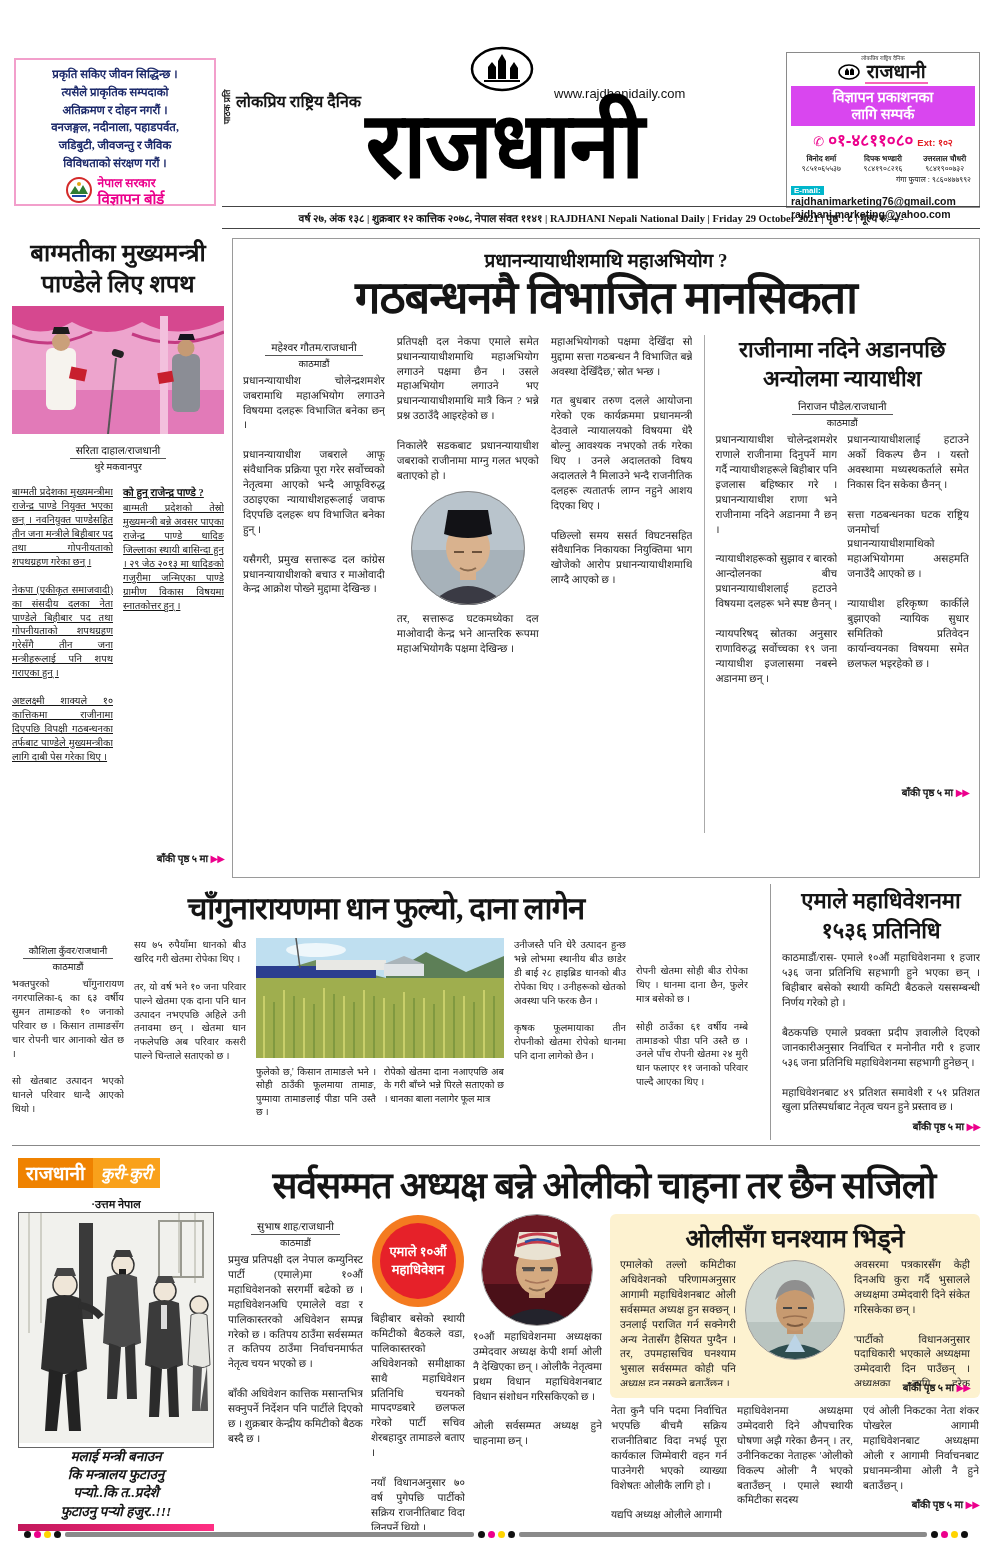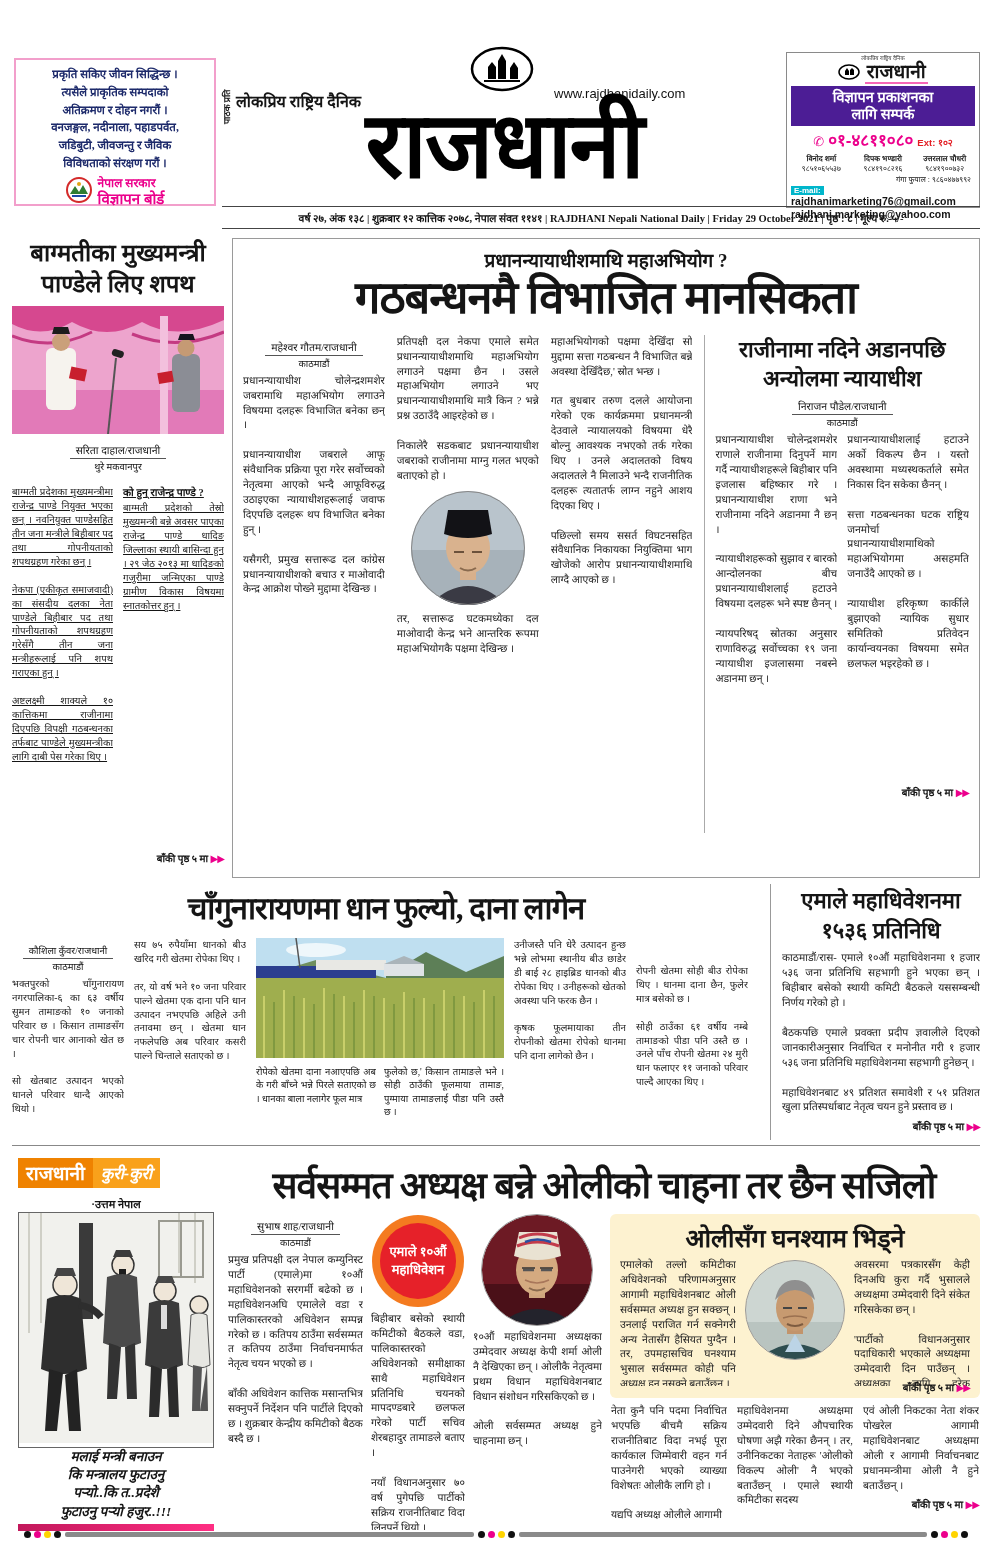--- a/index.html
+++ b/index.html
@@ -25,21 +25,21 @@
   .reader-copy { left:-2px; top:78px; font-size:9px; font-weight:bold; transform:rotate(-90deg); transform-origin:left top; }
   .tagline { left:14px; top:44px; font-size:16px; font-weight:bold; }
   .mast-logo { left:248px; top:0px; }
   .mast-url { left:332px; top:40px; font-size:13px; font-family:"Liberation Sans",sans-serif; color:#111; }
   .mast-title { left:6px; top:52px; width:552px; font-size:92px; font-weight:bold; line-height:1.05; text-align:center; letter-spacing:-2px; color:#000; }
 
   .ad-right { left:786px; top:52px; width:194px; height:156px; border:1px solid #8a8a8a; padding:3px 4px; font-family:"Liberation Sans",sans-serif; }
   .ar-brandrow { text-align:center; line-height:1; }
   .ar-micro { font-size:5.5px; color:#333; }
   .ar-brand { font-size:19px; font-weight:bold; font-family:"Liberation Serif",serif; border-bottom:2px solid #f767b7; display:inline-block; padding:0 2px 1px; }
-  .ar-gray { background:#4c1d95; color:#fff; font-weight:bold; font-size:14.5px; line-height:1.2; text-align:center; padding:3px 0; margin-top:2px; font-family:"Liberation Serif",serif; }
+  .ar-gray { background:#d946ef; color:#fff; font-weight:bold; font-size:14.5px; line-height:1.2; text-align:center; padding:3px 0; margin-top:2px; font-family:"Liberation Serif",serif; }
   .ar-phone { display:flex; align-items:baseline; justify-content:center; gap:4px; margin-top:2px; }
   .ar-phoneno { color:#ec008c; font-weight:bold; font-size:17px; }
   .ar-ext { color:#e31e24; font-weight:bold; font-size:9.5px; }
   .ar-contacts { display:flex; justify-content:space-between; margin-top:2px; }
   .ar-c { width:33%; text-align:center; }
   .ar-cn { font-size:7.5px; font-weight:bold; color:#222; }
   .ar-cp { font-size:7.5px; color:#222; }
   .ar-extra { font-size:7.5px; text-align:right; margin-top:1px; padding-right:4px; }
   .ar-emailrow { display:flex; align-items:center; gap:3px; margin-top:2px; }
   .ar-elabel { background:#00b6cb; color:#fff; font-size:8px; font-weight:bold; padding:0 3px; }
@@ -352,22 +352,22 @@
             <rect y="40" width="248" height="80" fill="#9fae4e"></rect>
             <g stroke="#c9cf6a" stroke-width="2">
               <path d="M8 120 V58 M28 120 V52 M48 120 V60 M68 120 V50 M88 120 V58 M108 120 V52 M128 120 V60 M148 120 V54 M168 120 V60 M188 120 V52 M208 120 V58 M228 120 V52"></path>
             </g>
             <g stroke="#77933c" stroke-width="1.5">
               <path d="M18 120 V64 M38 120 V58 M58 120 V66 M78 120 V56 M98 120 V64 M118 120 V58 M138 120 V66 M158 120 V60 M178 120 V66 M198 120 V58 M218 120 V64 M238 120 V58"></path>
             </g>
           </svg>
         </div>
         <div class="paddy-caps">
+          <div class="body-txt jus pre">फुलेको छ,' किसान तामाङले भने । सोही ठाउँकी फूलमाया तामाङ, पुग्माया तामाङलाई पीडा पनि उस्तै छ ।</div>
           <div class="body-txt jus pre">रोपेको खेतमा दाना नआएपछि अब के गरी बाँच्ने भन्ने पिरले सताएको छ । धानका बाला नलागेर फूल मात्र</div>
-          <div class="body-txt jus pre">फुलेको छ,' किसान तामाङले भने । सोही ठाउँकी फूलमाया तामाङ, पुग्माया तामाङलाई पीडा पनि उस्तै छ ।</div>
         </div>
       </div>
       <div class="pc">
         <div class="body-txt jus pre" style="height:100%;">उनीजस्तै पनि धेरै उत्पादन हुन्छ भन्ने लोभमा स्थानीय बीउ छाडेर डी बाई २८ हाइब्रिड धानको बीउ रोपेका थिए । उनीहरूको खेतको अवस्था पनि फरक छैन ।
 
 कृषक फूलमायाका तीन रोपनीको खेतमा रोपेको धानमा पनि दाना लागेको छैन ।</div>
       </div>
       <div class="pc">
         <div class="body-txt jus pre" style="height:100%;margin-top:26px;">रोपनी खेतमा सोही बीउ रोपेका थिए । धानमा दाना छैन, फुलेर मात्र बसेको छ ।
 

